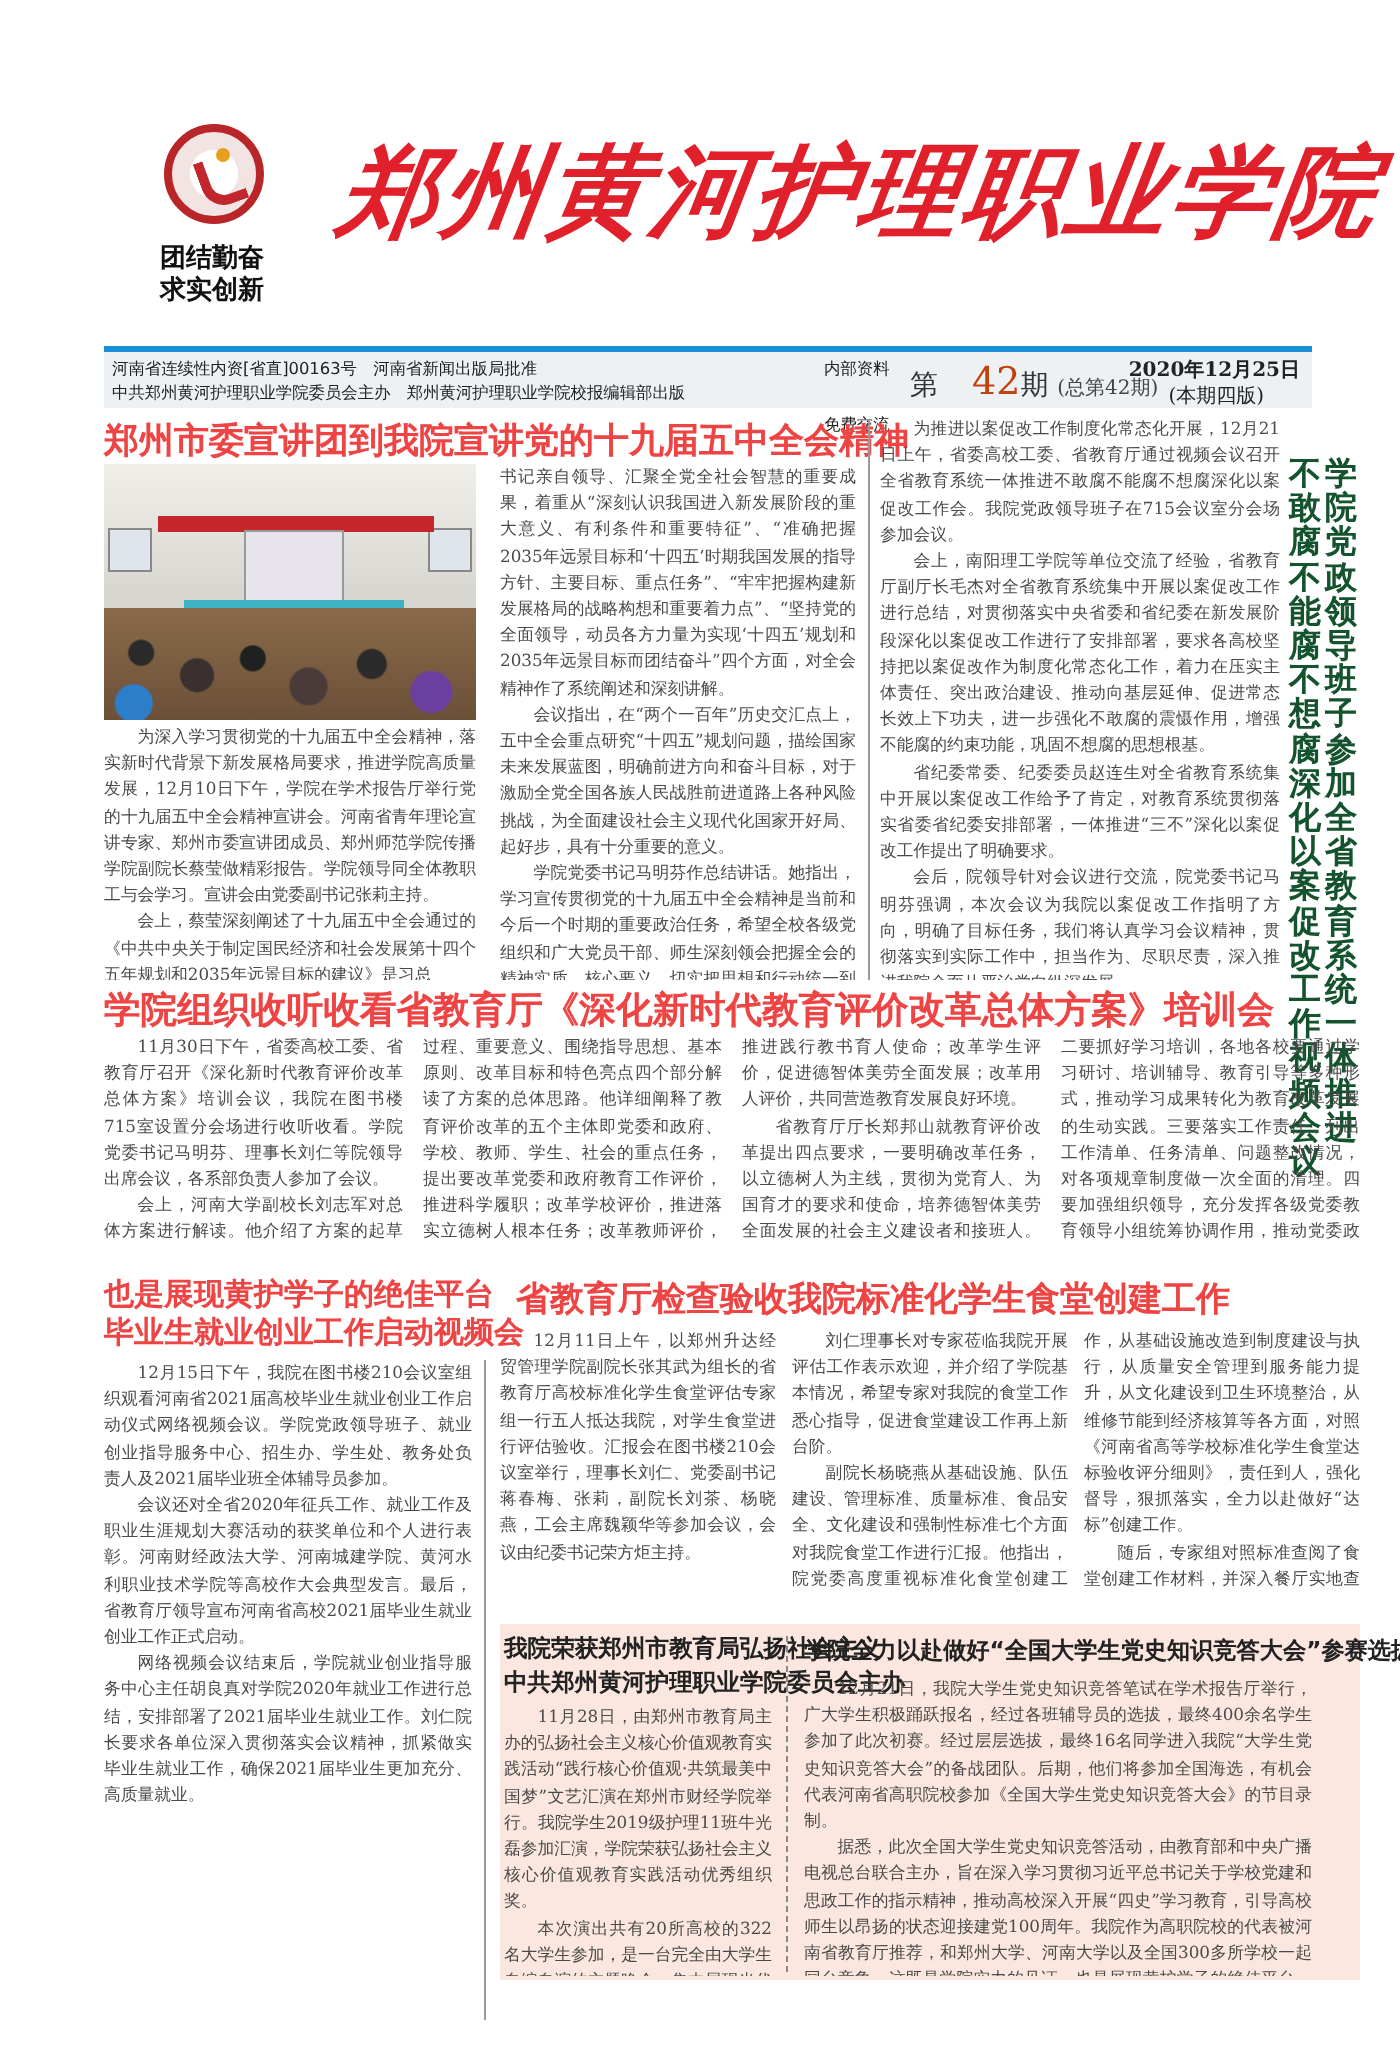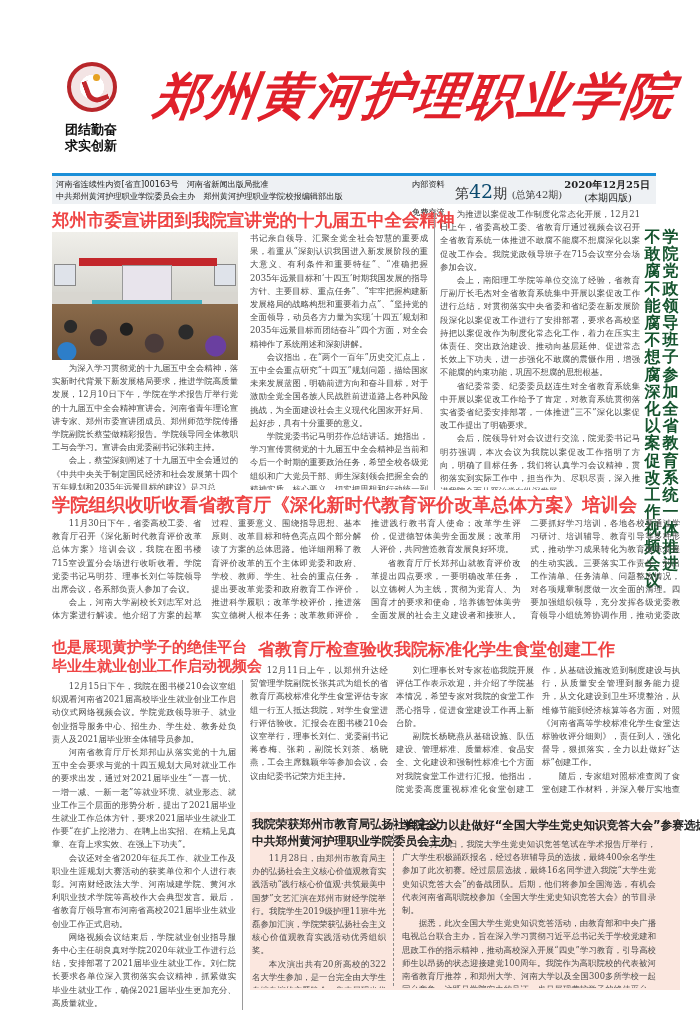--- a/index.html
+++ b/index.html
@@ -1,34 +1,34 @@
 <!DOCTYPE html>
 <html><head>
 <meta charset="utf-8">
 <style>
   * { box-sizing: border-box; margin: 0; padding: 0; }
   html, body { width: 700px; height: 1025px; background: #ffffff; overflow: hidden; }
   body { font-family: "DejaVu Serif", "Liberation Serif", serif; color: #333; position: relative; }
 
-  .masthead { position: absolute; left: 53px; top: 62px; width: 604px; height: 110px; }
+  .masthead { position: absolute; left: 68px; top: 62px; width: 604px; height: 110px; }
   .logo { position: absolute; left: 14px; top: 0; width: 52px; height: 58px; }
   .logo-ring { width: 50px; height: 50px; border-radius: 50%; border: 4px solid #b8262a; background: radial-gradient(circle at 50% 50%, #fff 0 40%, #f3e4e4 41% 100%); position: relative; }
   .logo-ring::before { content: ""; position: absolute; left: 14px; top: 12px; width: 16px; height: 20px; border-left: 5px solid #c2272d; border-bottom: 5px solid #c2272d; border-radius: 0 0 0 12px; transform: rotate(-20deg); }
   .logo-ring::after { content: ""; position: absolute; left: 22px; top: 8px; width: 7px; height: 7px; border-radius: 50%; background: #e6a020; }
   .motto { position: absolute; left: 12px; top: 60px; font-family: "DejaVu Serif", serif; font-size: 13px; line-height: 16px; color: #111; font-weight: bold; letter-spacing: 0px; }
   .title-calli { position: absolute; left: 102px; top: 0; font-family: "DejaVu Serif", serif; font-size: 50px; line-height: 68px; color: #e0202a; font-style: italic; font-weight: bold; letter-spacing: 2px; transform: skewX(-8deg); white-space: nowrap; }
 
   .blue-rule { position: absolute; left: 52px; top: 173px; width: 604px; height: 3px; background: #1a8fd8; }
   .infobar { position: absolute; left: 52px; top: 176px; width: 604px; height: 28px; background: #eef1f4; font-family: "DejaVu Sans", sans-serif; font-size: 8.2px; color: #222; }
   .infobar .l1 { position: absolute; left: 4px; top: 3px; white-space: nowrap; }
   .infobar .l2 { position: absolute; left: 4px; top: 15px; white-space: nowrap; }
   .infobar .neibu { position: absolute; left: 360px; top: 3px; }
   .infobar .mianfei { position: absolute; left: 360px; top: 15px; margin-top: 16px; }
   .infobar .issue { position: absolute; left: 403px; top: 4px; font-family: "DejaVu Serif", serif; font-size: 14px; color: #333; white-space: nowrap; }
-  .infobar .issue .num { font-size: 19px; color: #0c4a6e; }
+  .infobar .issue .num { font-size: 19px; color: #c2410c; margin-left: 17px; }
   .infobar .issue .total { font-size: 10px; color: #444; }
   .infobar .date { position: absolute; right: 6px; top: 2px; font-family: "DejaVu Serif", serif; font-size: 10px; font-weight: bold; white-space: nowrap; }
   .infobar .edition { position: absolute; right: 24px; top: 15px; font-family: "DejaVu Serif", serif; font-size: 10px; white-space: nowrap; }
 
   .headline { position: absolute; font-family: "DejaVu Sans", sans-serif; font-weight: bold; color: #ef4444; white-space: nowrap; }
   .body-text { position: absolute; font-family: "DejaVu Serif", serif; font-size: 8.4px; line-height: 13.2px; color: #4a4a4a; text-align: justify; text-indent: 2em; overflow: hidden; }
   .body-text p { text-indent: 2em; }
 
   .photo { position: absolute; left: 52px; top: 232px; width: 186px; height: 128px; overflow: hidden; background: #d8d6d0; }
   .photo .wall { position: absolute; left: 0; top: 0; width: 100%; height: 60px; background: linear-gradient(#f0efea, #d9d8d2); }
@@ -125,21 +125,20 @@
   <p>省教育厅厅长郑邦山就教育评价改革提出四点要求，一要明确改革任务，以立德树人为主线，贯彻为党育人、为国育才的要求和使命，培养德智体美劳全面发展的社会主义建设者和接班人。二要抓好学习培训，各地各校要通过学习研讨、培训辅导、教育引导等多种形式，推动学习成果转化为教育改革发展的生动实践。三要落实工作责任，列出工作清单、任务清单、问题整改情况，对各项规章制度做一次全面的清理。四要加强组织领导，充分发挥各级党委教育领导小组统筹协调作用，推动党委政府把深化教育评价改革列入重要议事日程，抓好宣传引导，督促落实，积极协调地方有关部门，合力推进总体方案落实落地。</p>
 
 </div>
 
 <div class="headline" style="left:52px; top:638px; font-size:15px; line-height:19px;">
   <div>也是展现黄护学子的绝佳平台</div>
   <div>毕业生就业创业工作启动视频会</div>
 </div>
 <div class="body-text" style="left:52px; top:680px; width:184px; height:330px;">
   <p>12月15日下午，我院在图书楼210会议室组织观看河南省2021届高校毕业生就业创业工作启动仪式网络视频会议。学院党政领导班子、就业创业指导服务中心、招生办、学生处、教务处负责人及2021届毕业班全体辅导员参加。</p>
-  <p>河南省教育厅厅长郑邦山从落实党的十九届五中全会要求与党的十四五规划大局对就业工作的要求出发，通过对2021届毕业生“一喜一忧、一增一减、一新一老”等就业环境、就业形态、就业工作三个层面的形势分析，提出了2021届毕业生就业工作总体方针，要求2021届毕业生就业工作要“在扩上挖潜力、在聘上出实招、在精上见真章、在育上求实效、在强上下功夫”。</p>
   <p>会议还对全省2020年征兵工作、就业工作及职业生涯规划大赛活动的获奖单位和个人进行表彰。河南财经政法大学、河南城建学院、黄河水利职业技术学院等高校作大会典型发言。最后，省教育厅领导宣布河南省高校2021届毕业生就业创业工作正式启动。</p>
   <p>网络视频会议结束后，学院就业创业指导服务中心主任胡良真对学院2020年就业工作进行总结，安排部署了2021届毕业生就业工作。刘仁院长要求各单位深入贯彻落实会议精神，抓紧做实毕业生就业工作，确保2021届毕业生更加充分、高质量就业。</p>
 
 </div>
 <div class="vdivider" style="left:242px; top:680px; height:330px;"></div>
 
 <div class="headline" style="left:258px; top:638px; font-size:17px;">省教育厅检查验收我院标准化学生食堂创建工作</div>
 <div class="body-text" style="left:250px; top:664px; width:430px; height:145px; column-count:3; column-gap:8px;">
   <p>12月11日上午，以郑州升达经贸管理学院副院长张其武为组长的省教育厅高校标准化学生食堂评估专家组一行五人抵达我院，对学生食堂进行评估验收。汇报会在图书楼210会议室举行，理事长刘仁、党委副书记蒋春梅、张莉，副院长刘茶、杨晓燕，工会主席魏颖华等参加会议，会议由纪委书记荣方炬主持。</p>
   <p>刘仁理事长对专家莅临我院开展评估工作表示欢迎，并介绍了学院基本情况，希望专家对我院的食堂工作悉心指导，促进食堂建设工作再上新台阶。</p>

